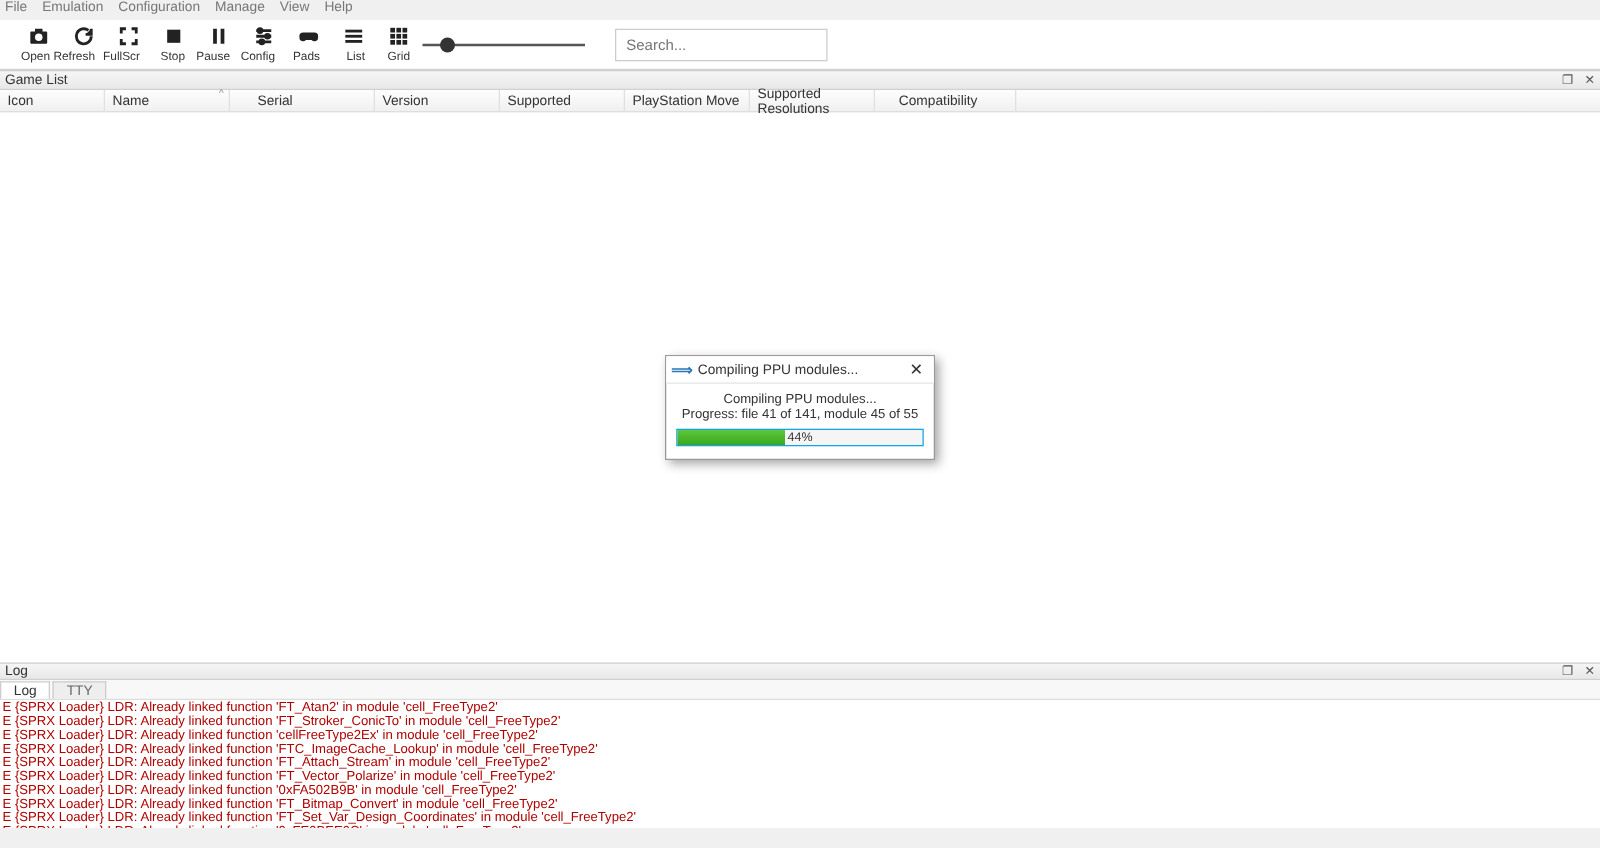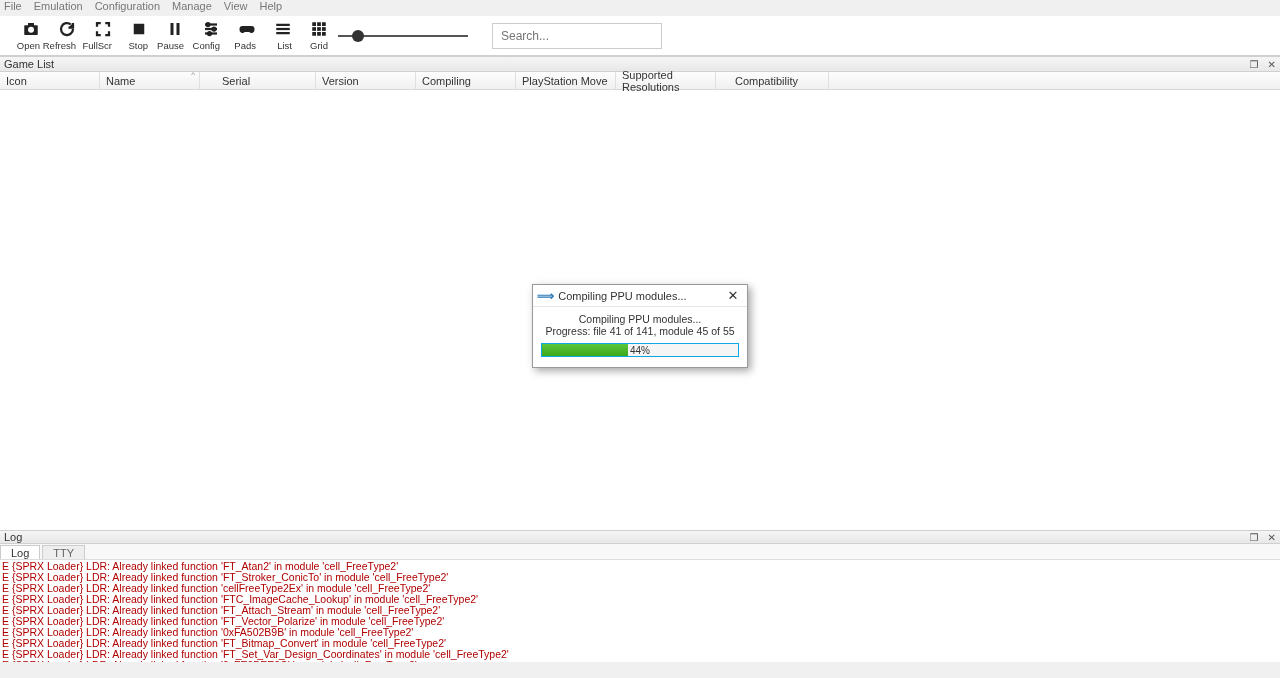--- a/index.html
+++ b/index.html
@@ -329,25 +329,25 @@
 </div>
 
 <div class="panel-header">
   <span>Game List</span>
   <span class="ctrls">
     <span>❐</span>
     <span>✕</span>
   </span>
 </div>
 <div class="columns" id="columns">
-    <div class="col" style="width: 100px;">Icon</div>
+    <div class="col" style="width: 84px;">Icon</div>
     <div class="col" style="width: 100px;">Name<span class="sort-arrow">^</span></div>
     <div class="col" style="width: 100px; margin-left: 16px;">Serial</div>
     <div class="col" style="width: 100px;">Version</div>
-    <div class="col" style="width: 100px;">Compiling</div>
+    <div class="col" style="width: 100px;">Supported</div>
     <div class="col" style="width: 100px;">PlayStation Move</div>
     <div class="col" style="width: 100px;">Supported Resolutions</div>
     <div class="col" style="width: 100px; margin-left: 13px;">Compatibility</div>
   </div>
 <div class="gamelist-body"></div>
 
 <div class="log-header">
   <span>Log</span>
   <span class="ctrls">
     <span>❐</span>

